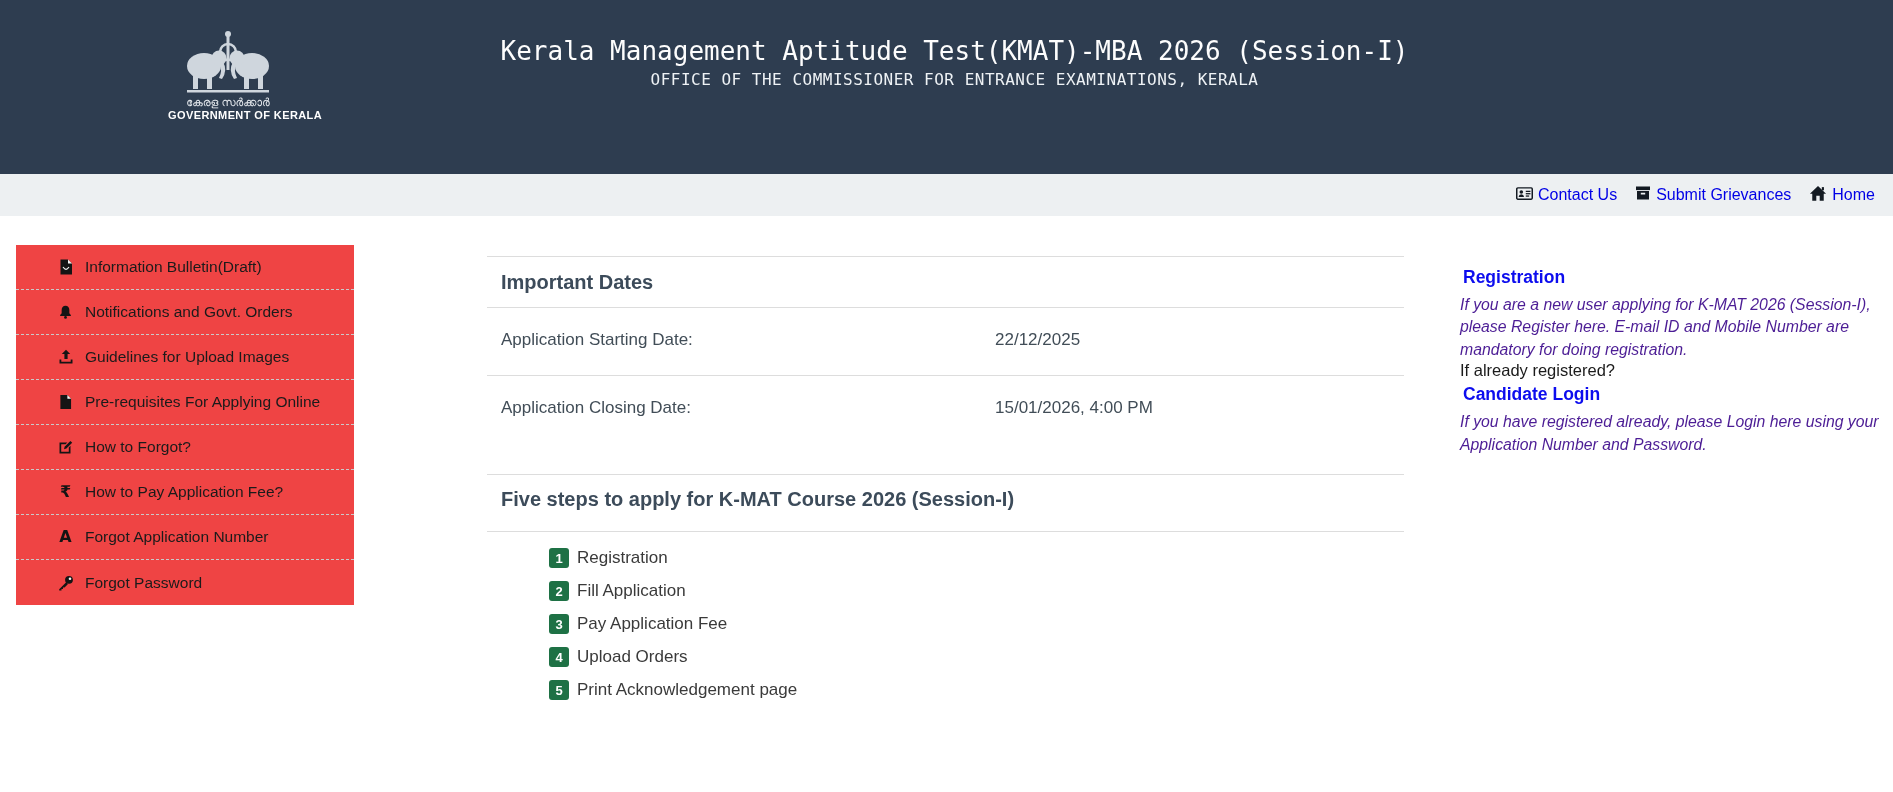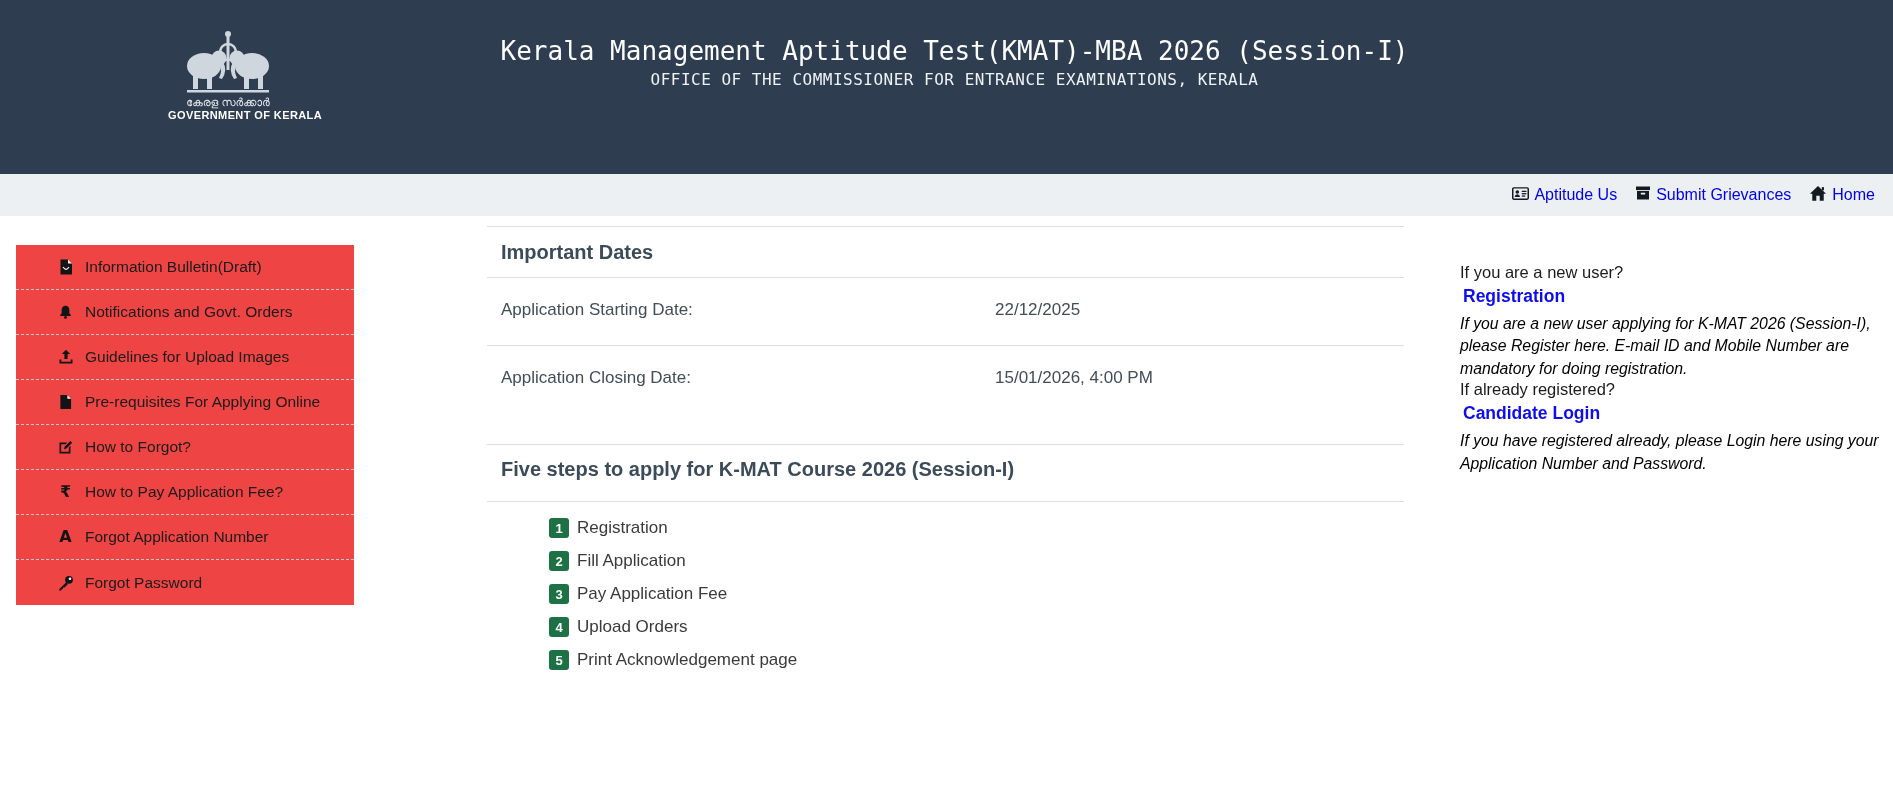--- a/index.html
+++ b/index.html
@@ -26,40 +26,40 @@
   
   .sidebar { position:absolute; left:16px; top:245px; width:338px; background:#ef4444; }
   .side-item { display:flex; align-items:center; gap:10px; height:45px; padding:0 10px 0 40px;
                border-bottom:1px dashed #c9c9c9; font-size:15.5px; color:#1b1b1b; cursor:pointer; }
   .side-item:last-child { border-bottom:none; }
   .side-ico { width:19px; display:flex; justify-content:center; align-items:center; flex:0 0 19px; }
   .side-ico svg { fill:#141414; }
   .glyph-ico { font-family:"DejaVu Sans", sans-serif; font-weight:bold; font-size:16px; color:#141414; line-height:1; }
 
   
-  .main { position:absolute; left:487px; top:226px; width:917px; }
+  .main { position:absolute; left:487px; top:256px; width:917px; }
   .md-heading { border-top:1px solid #ddd; border-bottom:1px solid #ddd; padding:14px 14px 13px;
                 font-size:20px; font-weight:bold; color:#3c4b5a; }
   .md-row { display:flex; border-bottom:1px solid #ddd; padding:22px 14px 25px; }
   .md-row.tall { padding-bottom:56px; }
   .md-label { width:494px; font-size:17px; color:#414d57; }
   .md-value { font-size:17px; color:#414d57; }
   .steps-heading { padding:13px 14px 20px; border-bottom:1px solid #ddd;
                    font-size:20px; font-weight:bold; color:#3c4b5a; }
   .steps { padding:16px 0 0 62px; display:flex; flex-direction:column; gap:13px; }
   .step { display:flex; align-items:center; gap:8px; font-size:17px; color:#3a3a3a; }
   .step-num { width:20px; height:20px; background:#1e7145; color:#fff; font-size:13px; font-weight:bold;
               display:flex; align-items:center; justify-content:center; border-radius:3px; flex:0 0 20px; }
 
   
   .aside { position:absolute; left:1460px; top:263px; width:428px; }
   .aside-q { font-size:16.5px; color:#1b1b1b; }
   .aside-link { display:inline-block; margin:4px 0 0 3px; font-size:17.5px; font-weight:bold;
                 color:#0d0dee; cursor:pointer; text-decoration:none; }
-  .aside-note { margin-top:6px; font-style:italic; color:#000000; font-size:15.8px; line-height:1.42; }
+  .aside-note { margin-top:6px; font-style:italic; color:#4c1d95; font-size:15.8px; line-height:1.42; }
   .aside-block.second { }
 </style>
 </head>
 <body>
 
 <div class="page">
 
   <div class="header">
     <div class="logo">
       <svg width="112" height="66" viewBox="0 0 110 66">
@@ -94,21 +94,21 @@
       <span>
         <svg width="17" height="17" viewBox="0 0 16 16">
           <rect x="0.7" y="2.7" width="14.6" height="10.6" rx="1" fill="none" stroke="#131a22" stroke-width="1.4"></rect>
           <circle cx="5" cy="6.6" r="1.7"></circle>
           <path d="M2.4 11.4 q0.4 -2.6 2.6 -2.6 q2.2 0 2.6 2.6 z"></path>
           <rect x="9.2" y="5.4" width="4.4" height="1.2"></rect>
           <rect x="9.2" y="7.6" width="4.4" height="1.2"></rect>
           <rect x="9.2" y="9.8" width="3.2" height="1.2"></rect>
         </svg>
       </span>
-      <span>Aptitude Us</span>
+      <span>Contact Us</span>
     </a>
     <a class="nav-link">
       <span>
         <svg width="16" height="16" viewBox="0 0 16 16">
           <rect x="1" y="1.5" width="14" height="3.6"></rect>
           <path d="M2 6.1 h12 v8.4 H2 z M5.8 7.8 v1.7 h4.4 V7.8 z" fill-rule="evenodd"></path>
         </svg>
       </span>
       <span>Submit Grievances</span>
     </a>
@@ -225,21 +225,20 @@
       </div>
       <div class="step">
         <span class="step-num">5</span>
         <span>Print Acknowledgement page</span>
       </div>
     </div>
   </div>
 
   <div class="aside">
     <div class="aside-block">
-      <div class="aside-q">If you are a new user?</div>
       <a class="aside-link">Registration</a>
       <div class="aside-note">If you are a new user applying for K-MAT 2026 (Session-I), please Register here. E-mail ID and Mobile Number are mandatory for doing registration.</div>
     </div>
     <div class="aside-block second">
       <div class="aside-q">If already registered?</div>
       <a class="aside-link">Candidate Login</a>
       <div class="aside-note">If you have registered already, please Login here using your Application Number and Password.</div>
     </div>
   </div>
 

